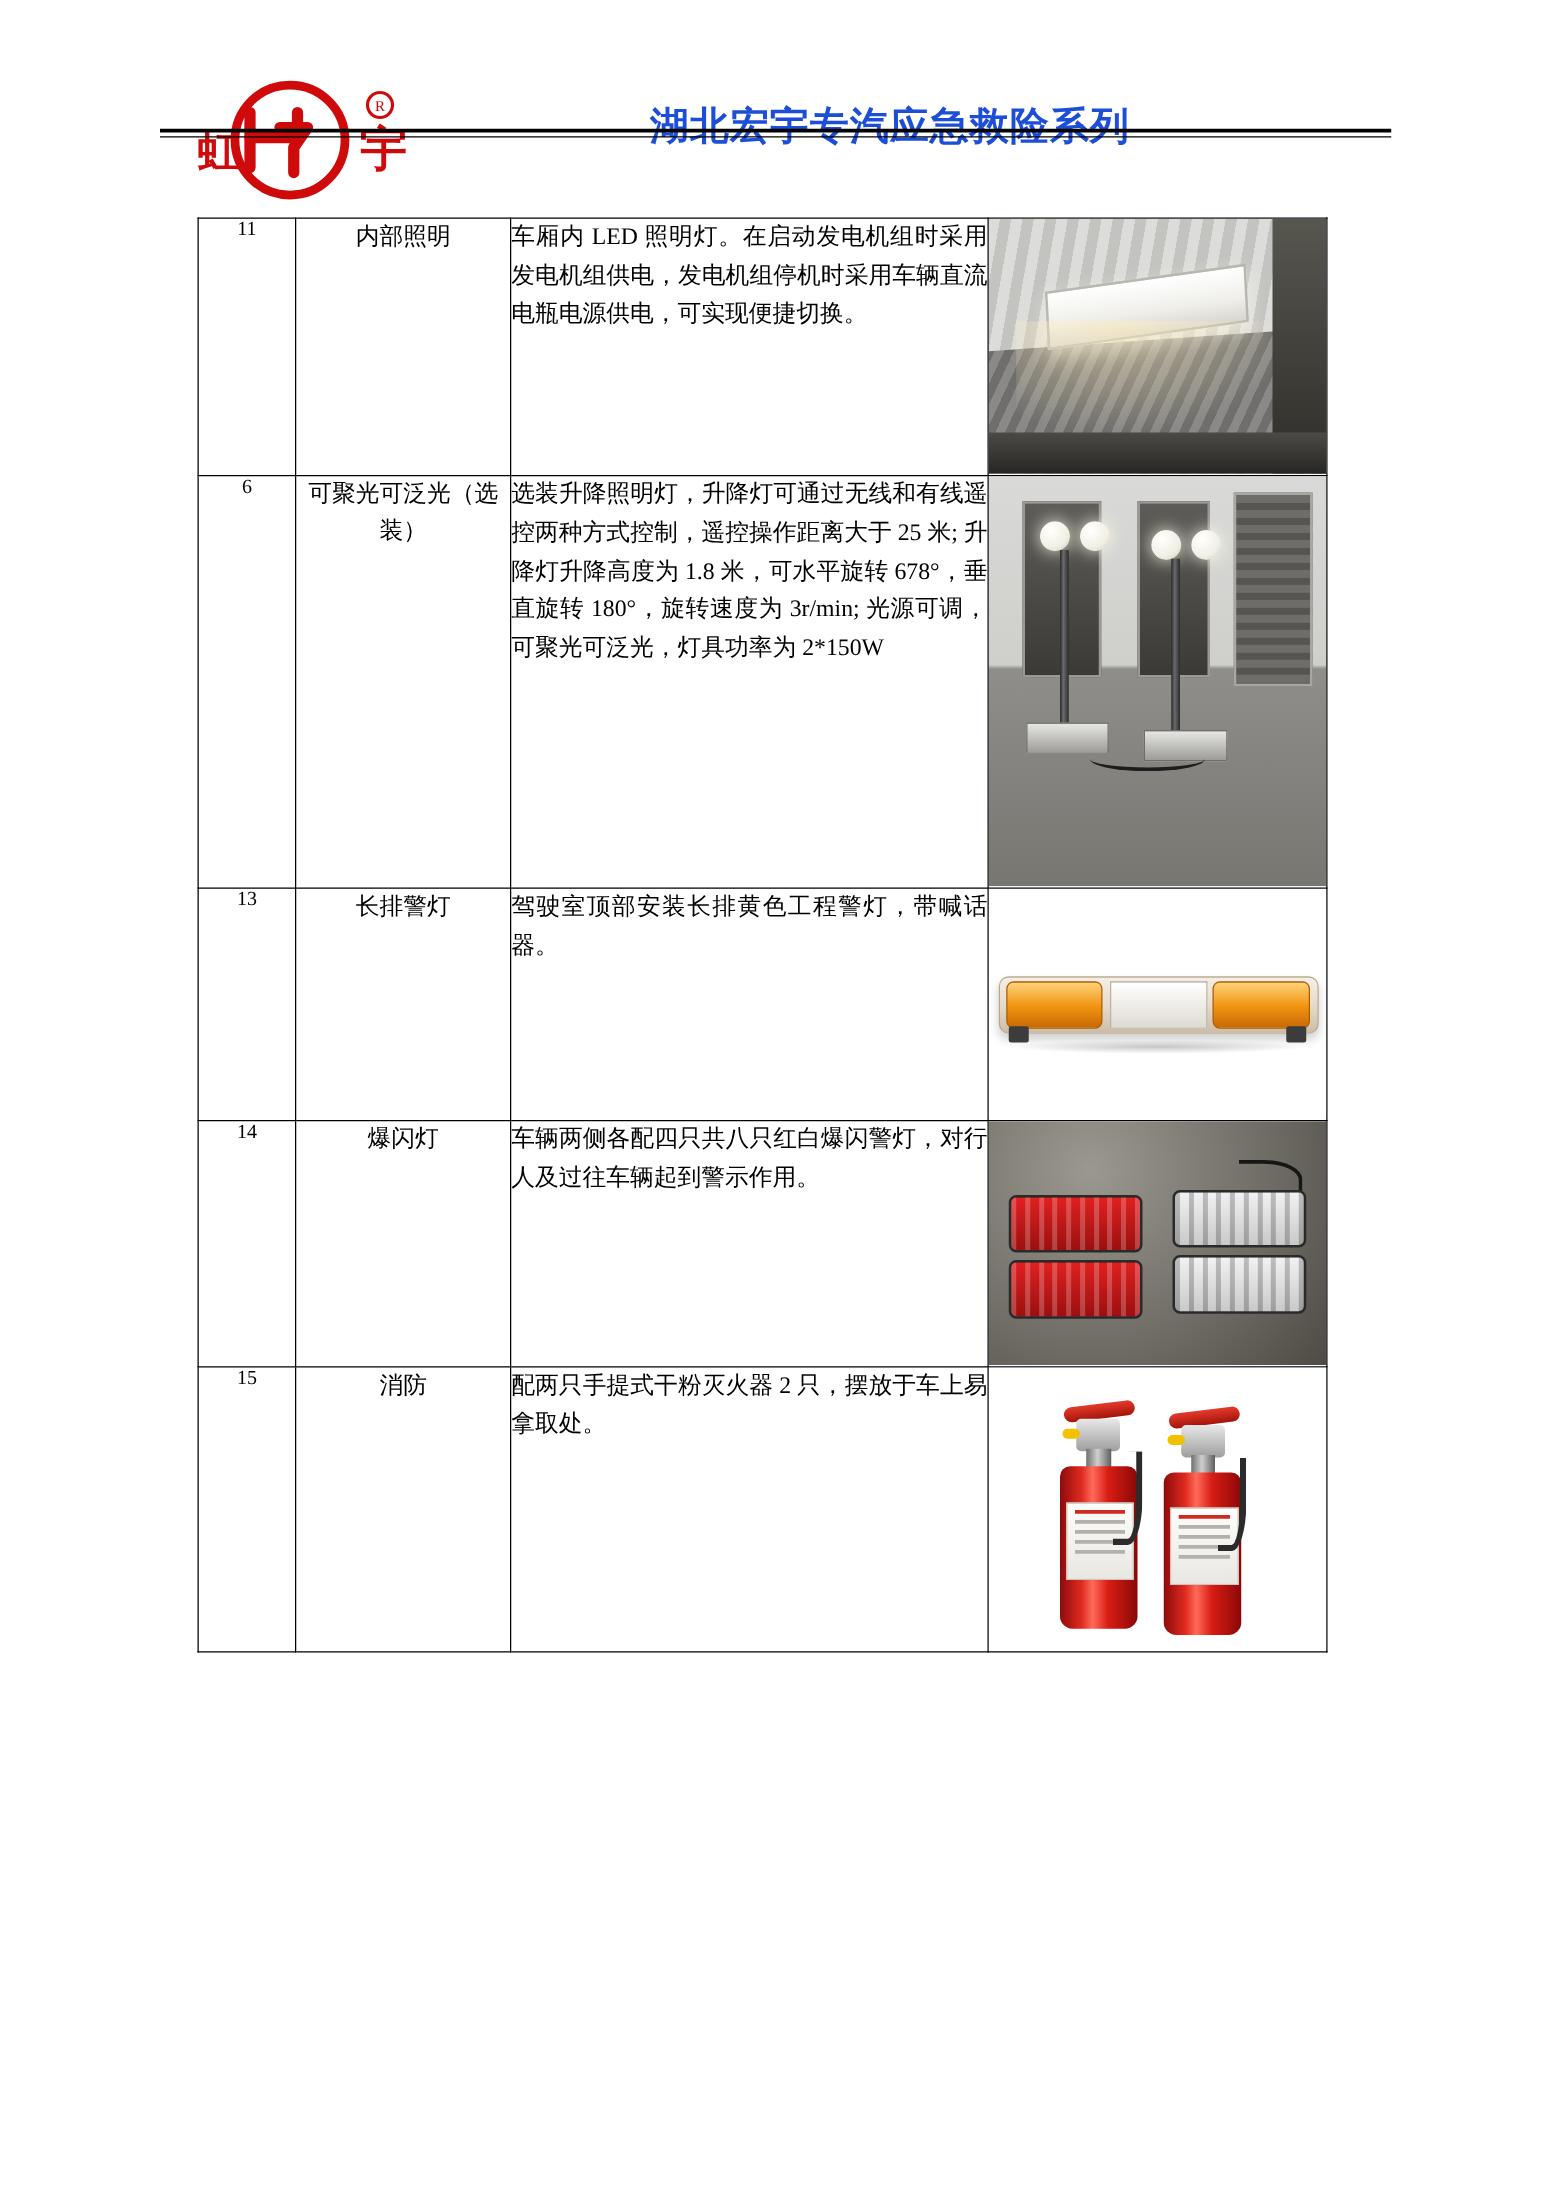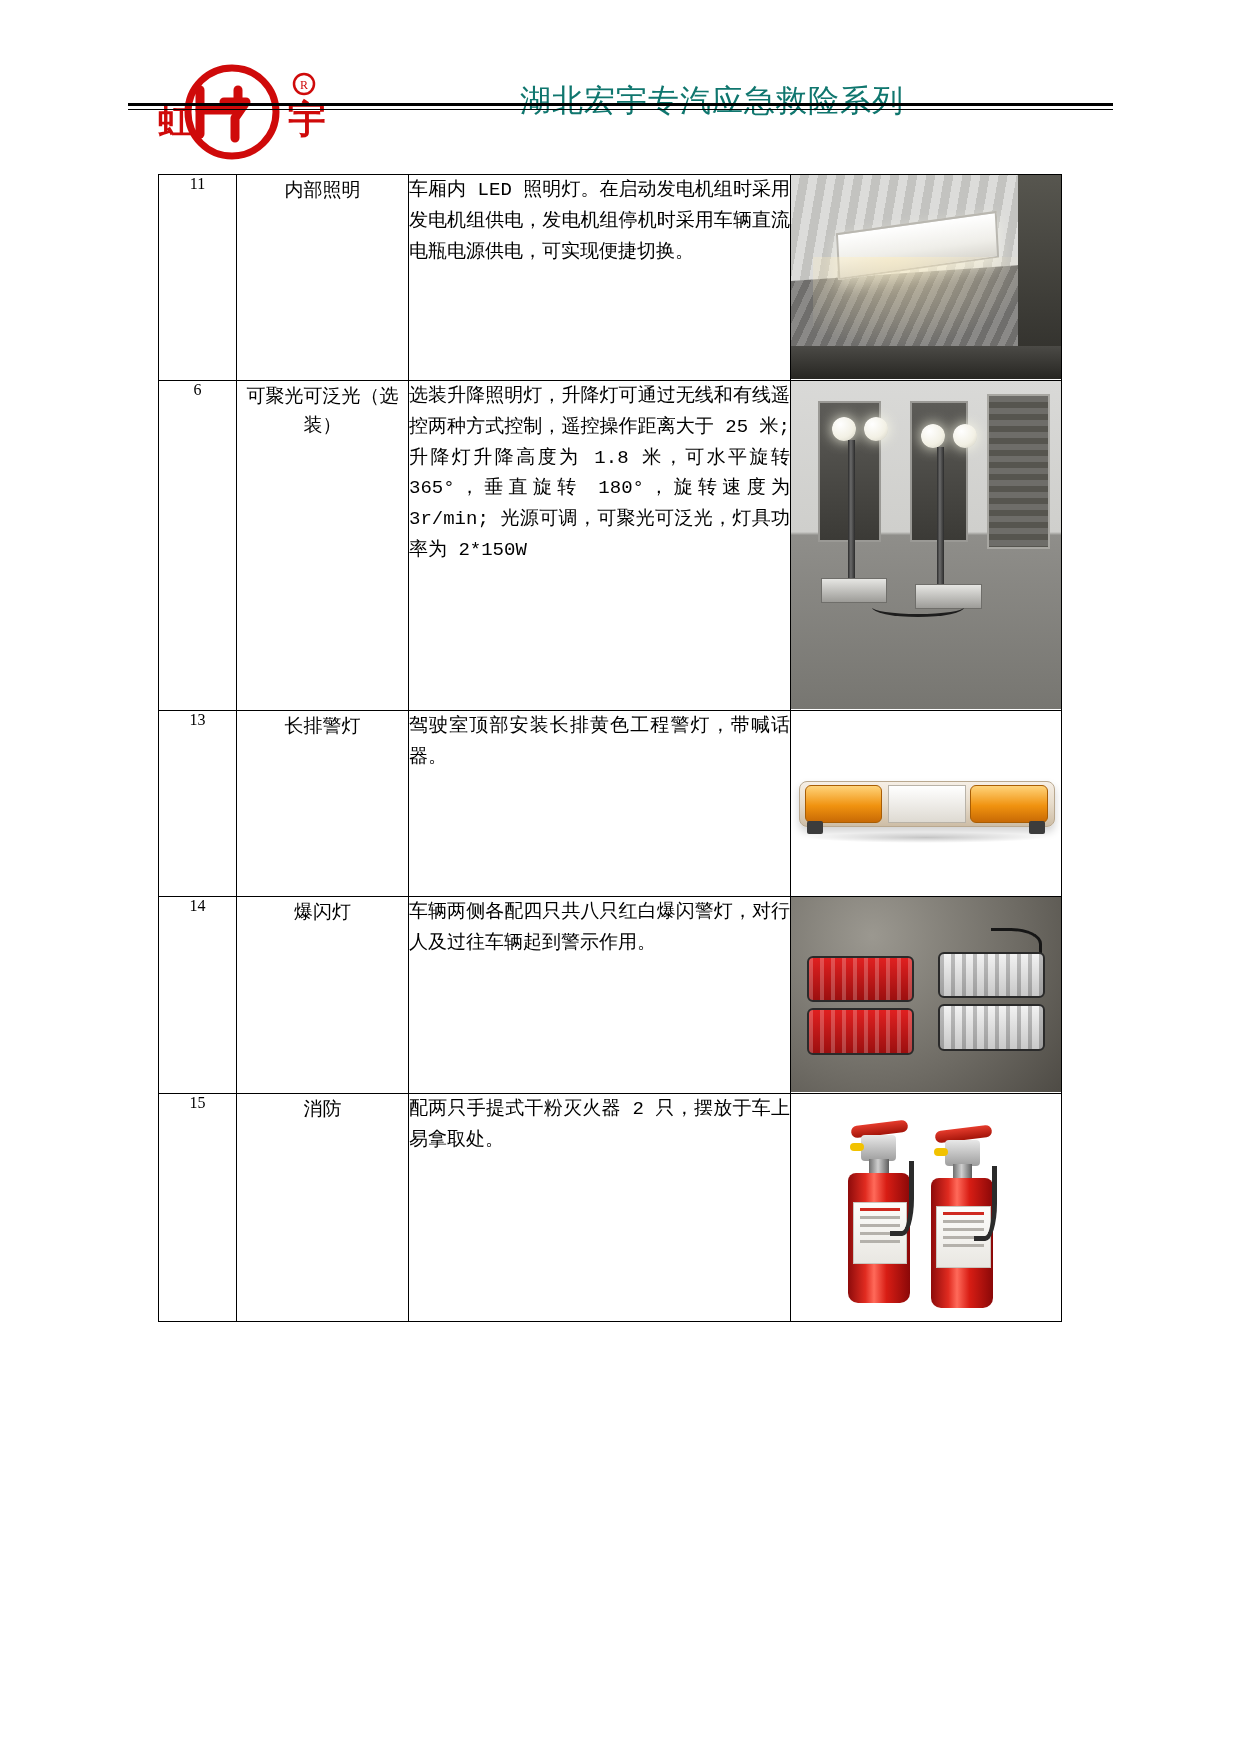--- a/index.html
+++ b/index.html
@@ -39,24 +39,24 @@
     width: 250px;
     height: 100px;
   }
   .logo-svg { display: block; }
 
   .header-title {
     position: absolute;
     left: 520px;
     top: 18px;
     font-family: "Liberation Serif", "DejaVu Serif", serif;
-    font-weight: normal;
+    font-weight: bold;
     font-size: 31px;
     letter-spacing: 1px;
-    color: #0f766e;
+    color: #1d4ed8;
     white-space: nowrap;
   }
   .header-rule {
     position: absolute;
     left: 128px;
     top: 103px;
     width: 985px;
     height: 0;
     border-top: 3px solid #000;
   }
@@ -99,21 +99,21 @@
     font-size: 19px;
     padding: 10px 6px 0 6px;
     line-height: 1.55;
     font-family: "Liberation Serif", "DejaVu Serif", serif;
   }
   .cell-desc {
     font-size: 19px;
     line-height: 1.62;
     padding: 10px 10px 10px 10px;
     text-align: justify;
-    font-family: Liberation Mono, monospace;
+    font-family: Liberation Serif, serif;
     margin-top: 38px;
   }
   .cell-img {
     padding: 0;
     position: relative;
   }
   .img-box {
     width: 100%;
     position: relative;
     overflow: hidden;
@@ -420,21 +420,21 @@
               <div class="wallR"></div>
               <div class="floor"></div>
             </div>
           </div>
         </td>
       </tr>
 
       <tr style="height:330px">
         <td class="cell-no">6</td>
         <td class="cell-name">可聚光可泛光（选装）</td>
-        <td class="cell-desc">选装升降照明灯，升降灯可通过无线和有线遥控两种方式控制，遥控操作距离大于 25 米; 升降灯升降高度为 1.8 米，可水平旋转 365°，垂直旋转 180°，旋转速度为 3r/min; 光源可调，可聚光可泛光，灯具功率为 2*150W</td>
+        <td class="cell-desc">选装升降照明灯，升降灯可通过无线和有线遥控两种方式控制，遥控操作距离大于 25 米; 升降灯升降高度为 1.8 米，可水平旋转 678°，垂直旋转 180°，旋转速度为 3r/min; 光源可调，可聚光可泛光，灯具功率为 2*150W</td>
         <td class="cell-img">
           <div class="img-box" style="height:328px">
             <div class="photo ph-mast">
               <div class="bayL"></div>
                 <div class="bayR"></div>
                 <div class="door"></div>
               <div class="bulb b1"></div>
                 <div class="bulb b2"></div>
               <div class="bulb b3"></div>
                 <div class="bulb b4"></div>

